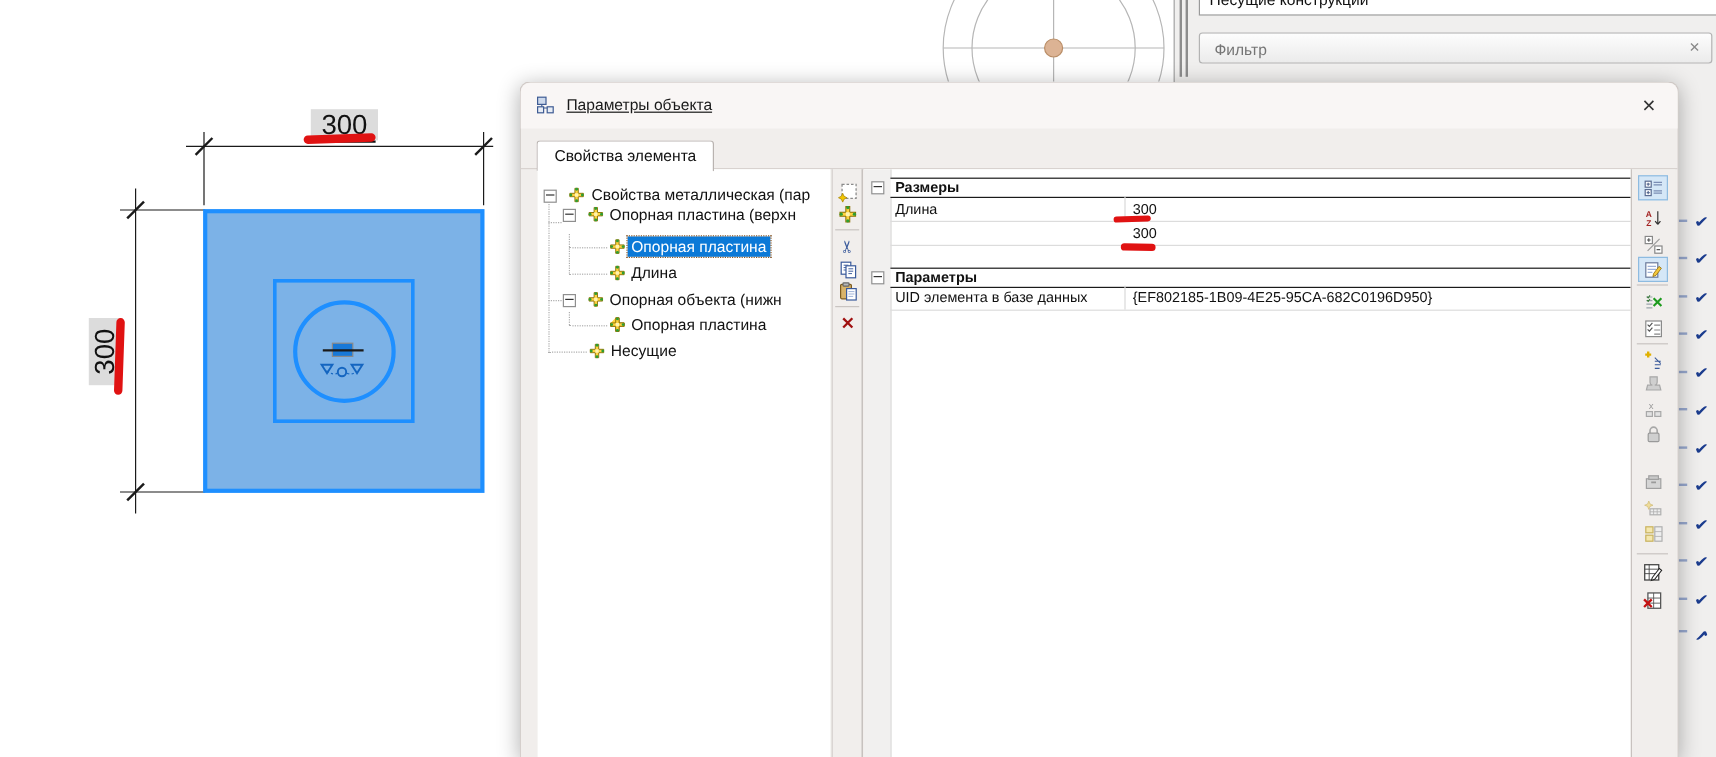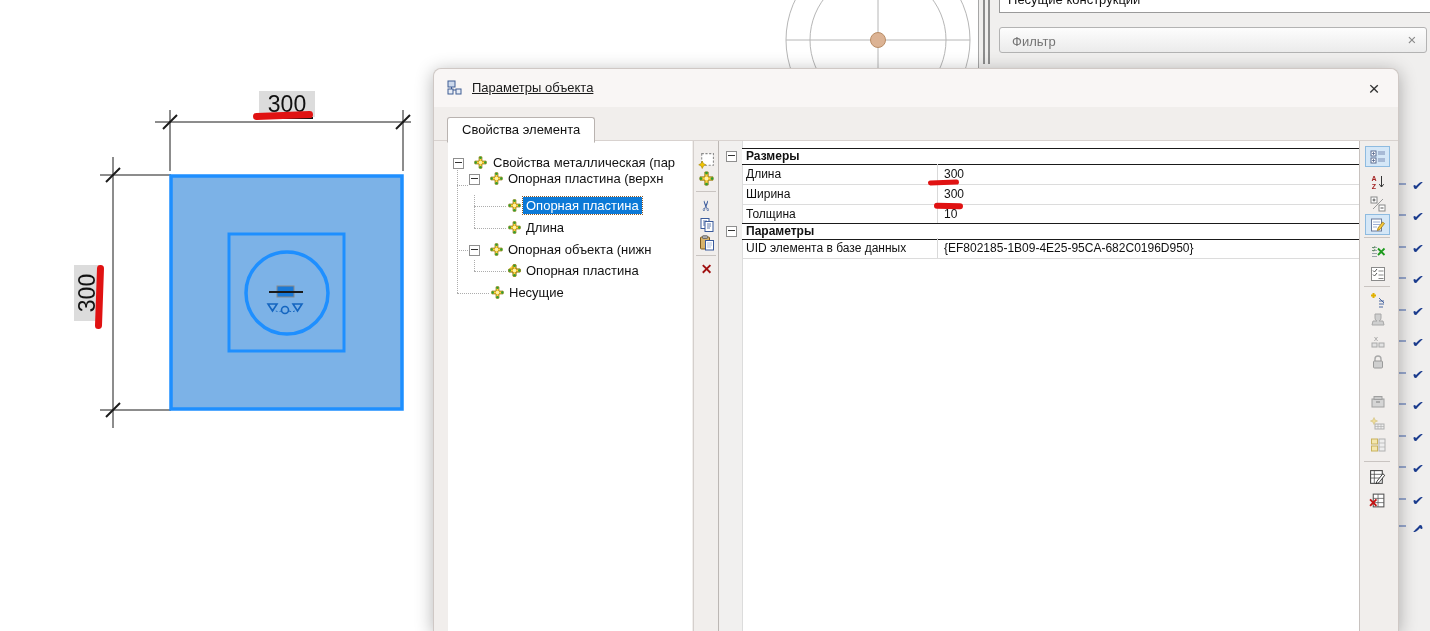--- a/index.html
+++ b/index.html
@@ -334,26 +334,21 @@
       <span class="pgexp" style="top:10px"></span>
       <span class="pgexp" style="top:85px"></span>
 
       <div class="pgrow pgh" style="top:7px;height:15px">Размеры</div>
 
       <div class="pgrow pgd" style="top:23px;height:20px">
         <span class="pn">Длина</span>
         <span class="pv">300</span>
       </div>
       <div class="pgrow pgd" style="top:43px;height:20px">
-        <span class="pn">Ширина</span>
         <span class="pv">300</span>
-      </div>
-      <div class="pgrow pgd" style="top:63px;height:19px">
-        <span class="pn">Толщина</span>
-        <span class="pv">10</span>
       </div>
 
       <div class="pgrow pgh" style="top:82px;height:15px">Параметры</div>
 
       <div class="pgrow pgd" style="top:97px;height:20px">
         <span class="pn">UID элемента в базе данных</span>
         <span class="pv">{EF802185-1B09-4E25-95CA-682C0196D950}</span>
       </div>
 
       <div class="red-mark" style="left:208px;top:39px;width:31px;height:5px;transform:rotate(-2deg)"></div>

